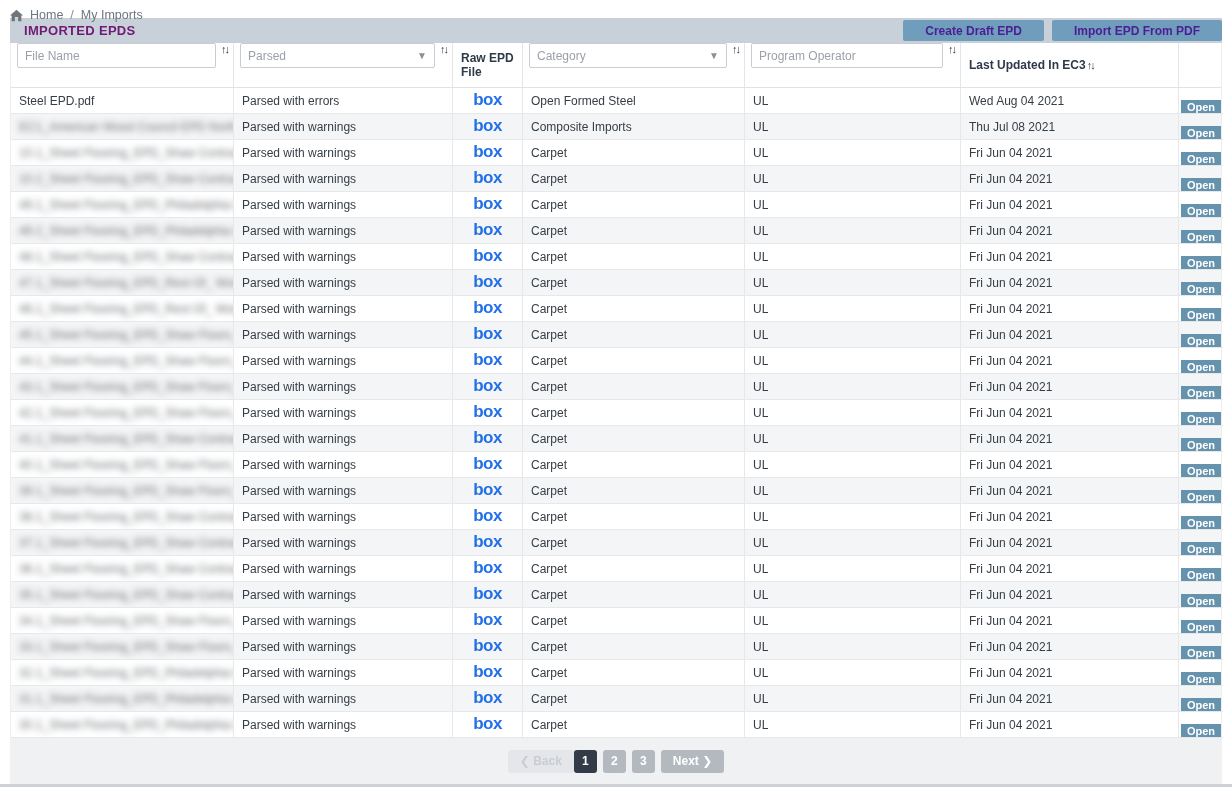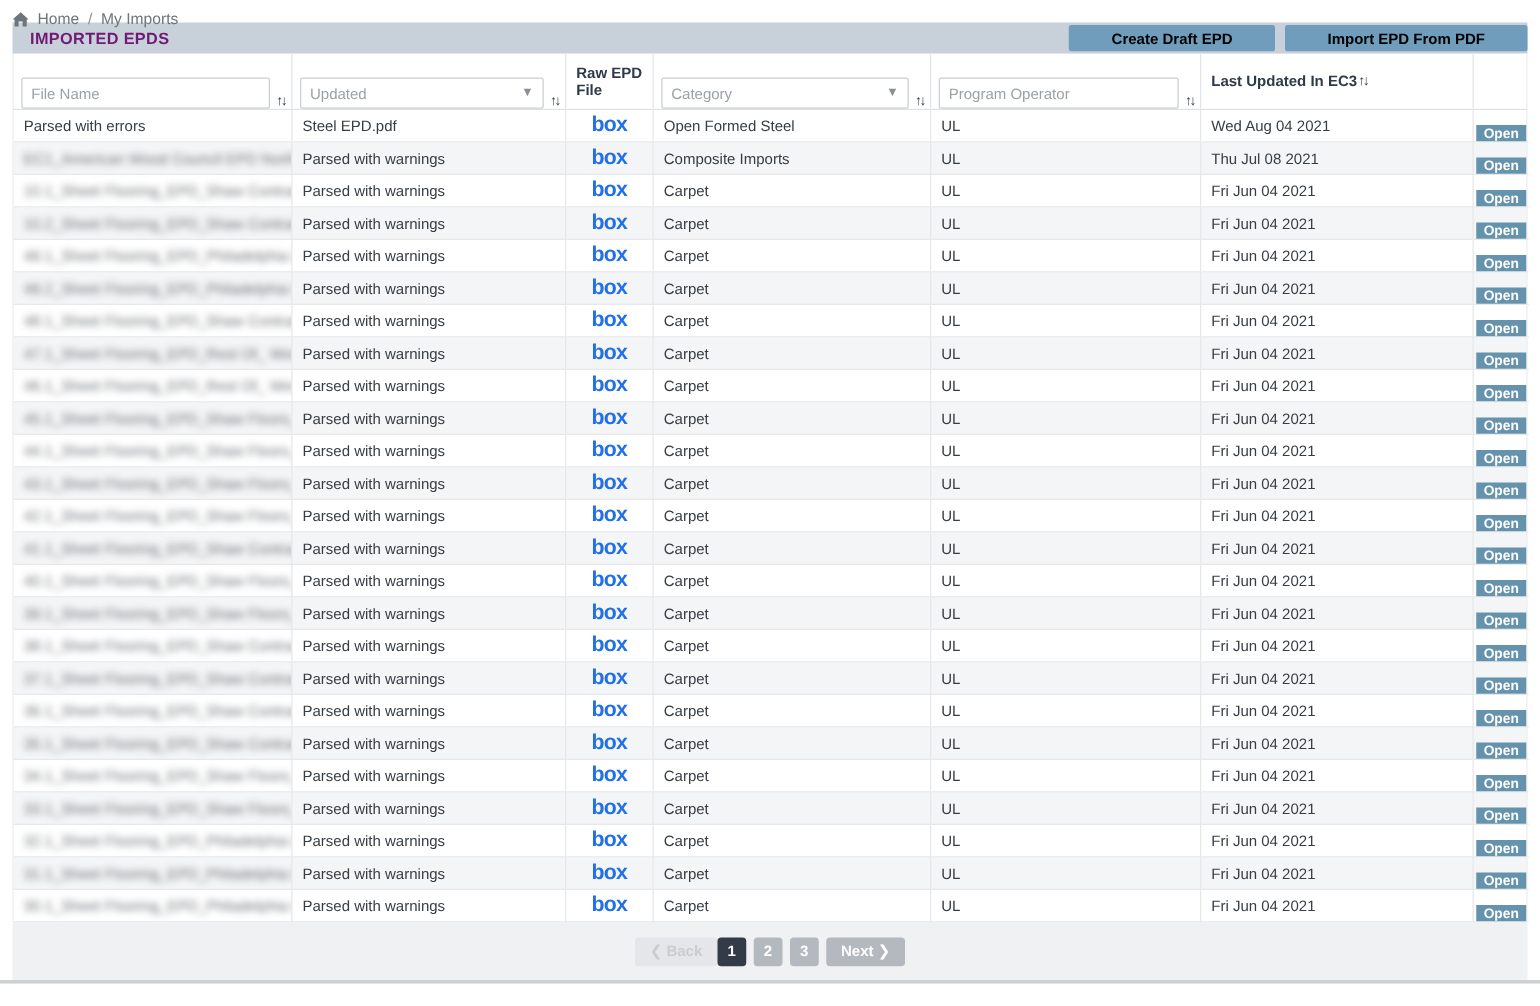--- a/index.html
+++ b/index.html
@@ -9,26 +9,26 @@
   
   .breadcrumb { height:18px; padding:8px 0 0 10px; display:flex; align-items:flex-start; gap:7px; color:#6e757d; font-size:12.5px; }
   .breadcrumb .home-ic { width:13px; height:13px; margin-top:1px; }
   .crumb-sep { color:#8a9097; }
 
   
   .panel { margin:0 10px; }
   .panel-header { height:25px; background:var(--header-bar,#c8d1d9); display:flex; align-items:center; padding-left:14px; }
   .panel-title { font-weight:bold; font-size:13px; color:#701a75; letter-spacing:.3px; }
   .panel-actions { margin-left:auto; display:flex; gap:8px; height:100%; align-items:center; }
-  .hbtn { border:none; cursor:pointer; background:var(--accent,#6f9dbb); color:#000000; font-weight:bold; font-size:12px; height:21px; border-radius:2px; padding:0 34px; font-family:inherit; }
+  .hbtn { border:none; cursor:pointer; background:var(--accent,#6f9dbb); color:#4c1d95; font-weight:bold; font-size:12px; height:21px; border-radius:2px; padding:0 22px; font-family:inherit; }
 
   
   .grid-row { display:grid; grid-template-columns:223px 219px 70px 222px 216px 218px 44px; }
   .filter-row { height:45px; border-bottom:1px solid #dfe2e5; border-left:1px solid #eceef0; border-right:1px solid #eceef0; background:#fff; }
-  .fcell { display:flex; align-items:flex-end; padding:0 5px 0 6px; border-right:1px solid #e3e5e8; }
+  .fcell { display:flex; align-items:flex-start; padding:0 5px 0 6px; border-right:1px solid #e3e5e8; }
   .fcell:last-child { border-right:none; }
   .f-input { flex:1; height:25px; border:1px solid #c9cdd2; border-radius:2px; padding:0 7px; font-size:12px; font-family:inherit; color:#363d44; min-width:0; }
   .f-input::placeholder { color:#9ba1a8; }
   .f-select { flex:1; height:25px; border:1px solid #c9cdd2; border-radius:2px; padding:0 7px; display:flex; align-items:center; color:#9ba1a8; background:#fff; cursor:pointer; min-width:0; }
   .f-select .caret { margin-left:auto; color:#8a9097; font-size:10px; }
   .sort-ic { color:#2e3a47; font-size:11px; margin-left:5px; letter-spacing:-2px; cursor:pointer; white-space:nowrap; }
   .f-label { font-weight:bold; color:#2e3a47; font-size:12px; }
   .lbl-wrap { display:flex; align-items:center; padding-left:8px; }
 
   
@@ -73,21 +73,21 @@
     </div>
   </div>
 
   <div class="grid-row filter-row">
     <div class="fcell">
       <input class="f-input" placeholder="File Name" style="">
       <span class="sort-ic">↑↓</span>
     </div>
     <div class="fcell">
       <div class="f-select">
-        <span>Updated</span>
+        <span>Parsed</span>
         <span class="caret">▼</span>
       </div>
       <span class="sort-ic">↑↓</span>
     </div>
     <div class="fcell lbl-wrap">
       <span class="f-label">Raw EPD File</span>
     </div>
     <div class="fcell">
       <div class="f-select">
         <span>Category</span>
@@ -101,24 +101,24 @@
     </div>
     <div class="fcell lbl-wrap">
       <span class="f-label">Last Updated In EC3</span>
       <span class="sort-ic" style="margin-left:1px">↑↓</span>
     </div>
     <div class="fcell"></div>
   </div>
 
   <div id="rows">
   <div class="grid-row tr">
+    <div class="td">
+          <span class="file-text">Steel EPD.pdf</span>
+        </div>
     <div class="td">Parsed with errors</div>
-    <div class="td">
-          <span class="file-text">Steel EPD.pdf</span>
-        </div>
     <div class="td td-box">
           <span class="box-logo">box</span>
         </div>
     <div class="td">Open Formed Steel</div>
     <div class="td">UL</div>
     <div class="td">Wed Aug 04 2021</div>
     <div class="td td-open">
           <button class="open-btn">Open</button>
         </div>
   </div>

